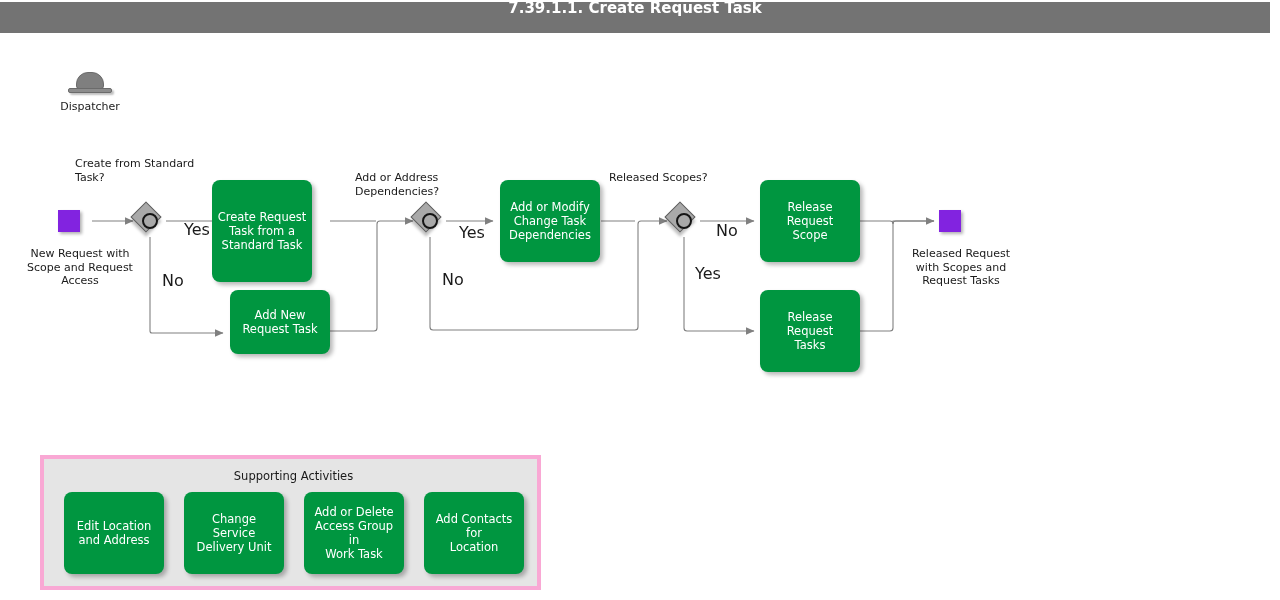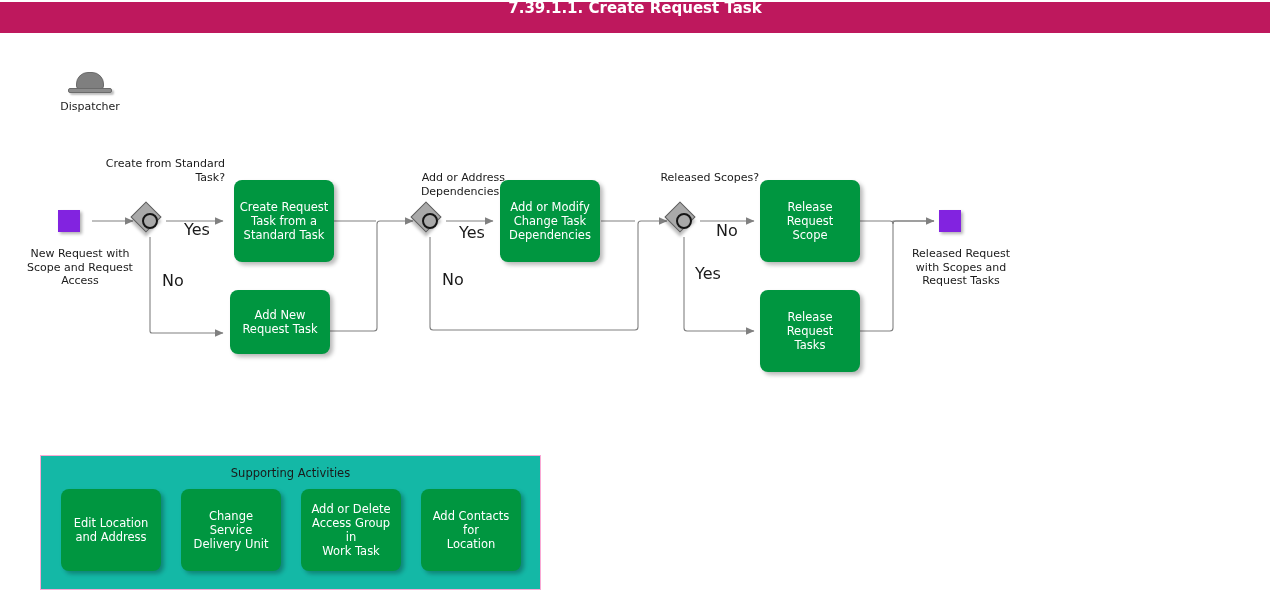--- a/index.html
+++ b/index.html
@@ -15,21 +15,21 @@
     font-family: "DejaVu Sans", sans-serif;
   }
 
   
   #header-banner {
     position: absolute;
     left: 0;
     top: 2px;
     width: 1270px;
     height: 31px;
-    background: #be185d;
+    background: #737373;
     overflow: hidden;
   }
   #header-title {
     position: absolute;
     left: 0;
     top: -6px;
     width: 1270px;
     text-align: center;
     color: #ffffff;
     font-family: "DejaVu Sans", sans-serif;
@@ -164,21 +164,21 @@
     height: 16px;
     border: 2.5px solid #151515;
     border-radius: 50%;
     background: #a9a9a9;
     box-sizing: border-box;
   }
   .gw-label {
     position: absolute;
     width: 150px;
     left: -75px;
-    text-align: right;
+    text-align: left;
     font-size: 11px;
     line-height: 13.5px;
     color: #1a1a1a;
   }
 
   
   .flow-label {
     position: absolute;
     font-size: 16px;
     line-height: 13px;
@@ -186,23 +186,23 @@
     white-space: nowrap;
   }
 
   
   #supporting-activities {
     position: absolute;
     left: 40px;
     top: 422px;
     width: 501px;
     height: 135px;
-    border: 1px solid #f9a8d4;
-    box-sizing: border-box;
-    background: #14b8a6;
+    border: 4px solid #f9a8d4;
+    box-sizing: border-box;
+    background: #e5e5e5;
   }
   #supporting-title {
     position: absolute;
     left: 0;
     top: 10px;
     width: 499px;
     text-align: center;
     font-size: 11.5px;
     color: #1a1a1a;
   }
@@ -289,21 +289,21 @@
 Dependencies?</div>
   </div>
 
   <div class="gateway" style="left:684px; top:188px;">
     <div class="gw-diamond"></div>
     <div class="gw-circle"></div>
     <div class="gw-label" style="top:-50px;">Released
 Scopes?</div>
   </div>
 
-  <div class="task" style="left:234px; top:147px; width:100px; height:82px;">
+  <div class="task" style="left:212px; top:147px; width:100px; height:102px;">
     <span class="task-text">Create Request
 Task from a
 Standard Task</span>
   </div>
 
   <div class="task" style="left:230px; top:257px; width:100px; height:64px;">
     <span class="task-text">Add New
 Request Task</span>
   </div>
 

